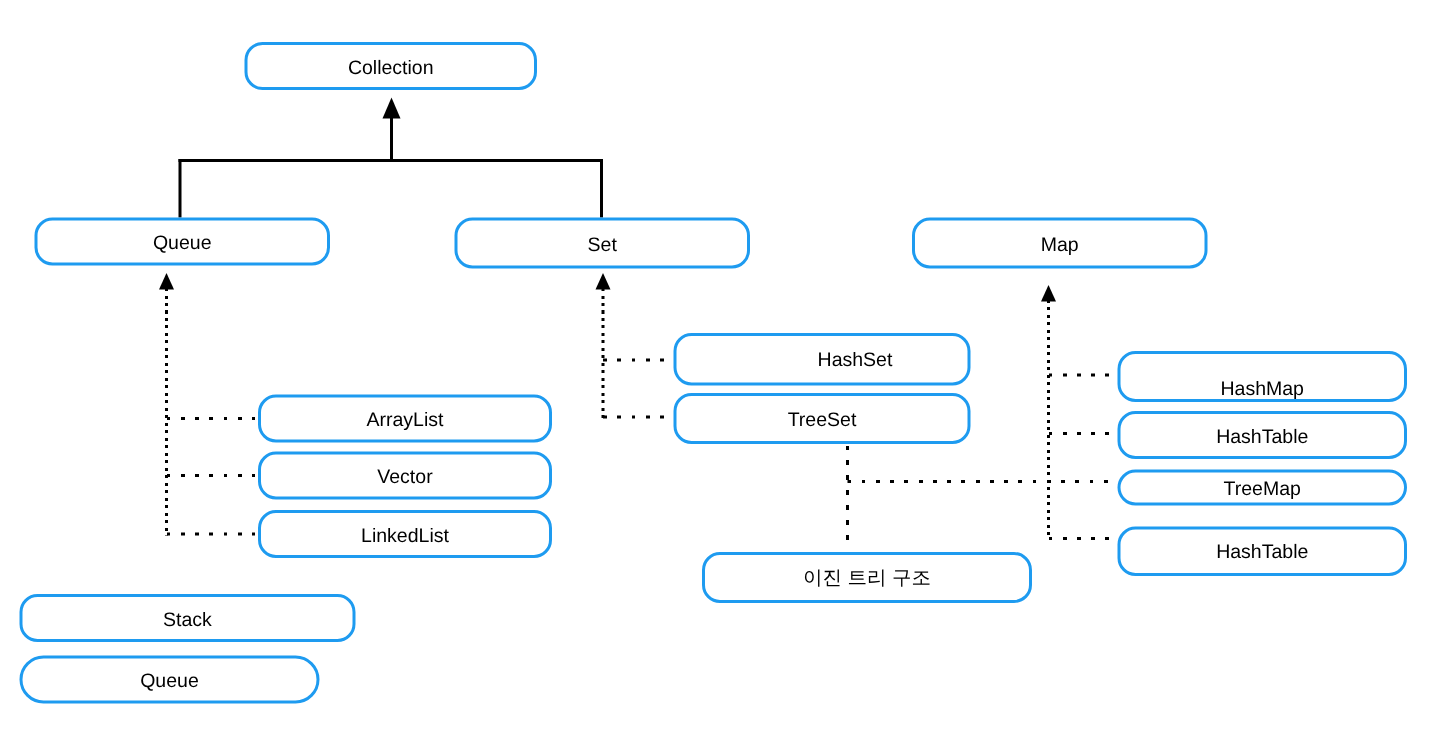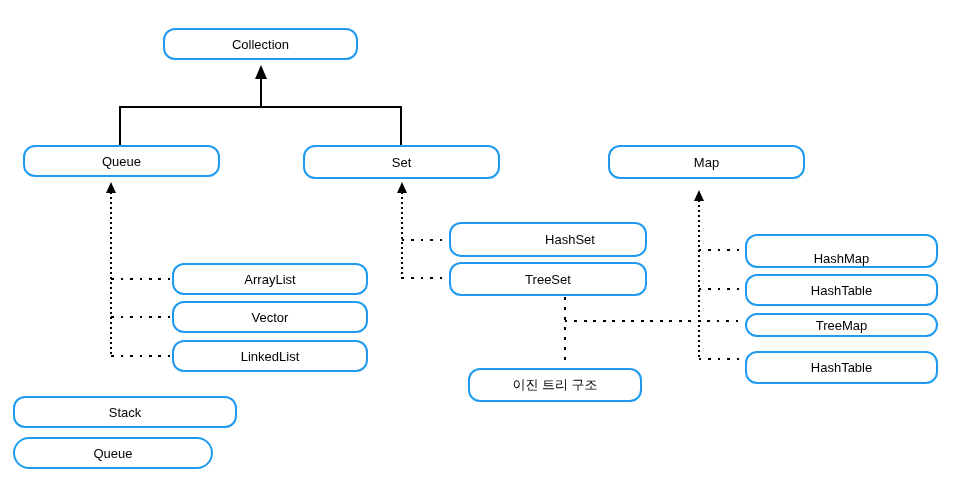--- a/index.html
+++ b/index.html
@@ -128,21 +128,21 @@
   </div>
 
   <div class="node" style="left:745px;top:313px;width:193px;height:24px;">
     <span>TreeMap</span>
   </div>
 
   <div class="node" style="left:745px;top:351px;width:193px;height:33px;">
     <span>HashTable</span>
   </div>
 
-  <div class="node" style="left:468px;top:368px;width:174px;height:34px;">
+  <div class="node" style="left:468px;top:368px;width:220px;height:34px;">
     <span>이진 트리 구조</span>
   </div>
 
   <div class="node" style="left:13px;top:396px;width:224px;height:32px;">
     <span>Stack</span>
   </div>
 
   <div class="node" style="left:13px;top:437px;width:200px;height:32px;border-radius:16px;">
     <span>Queue</span>
   </div>

